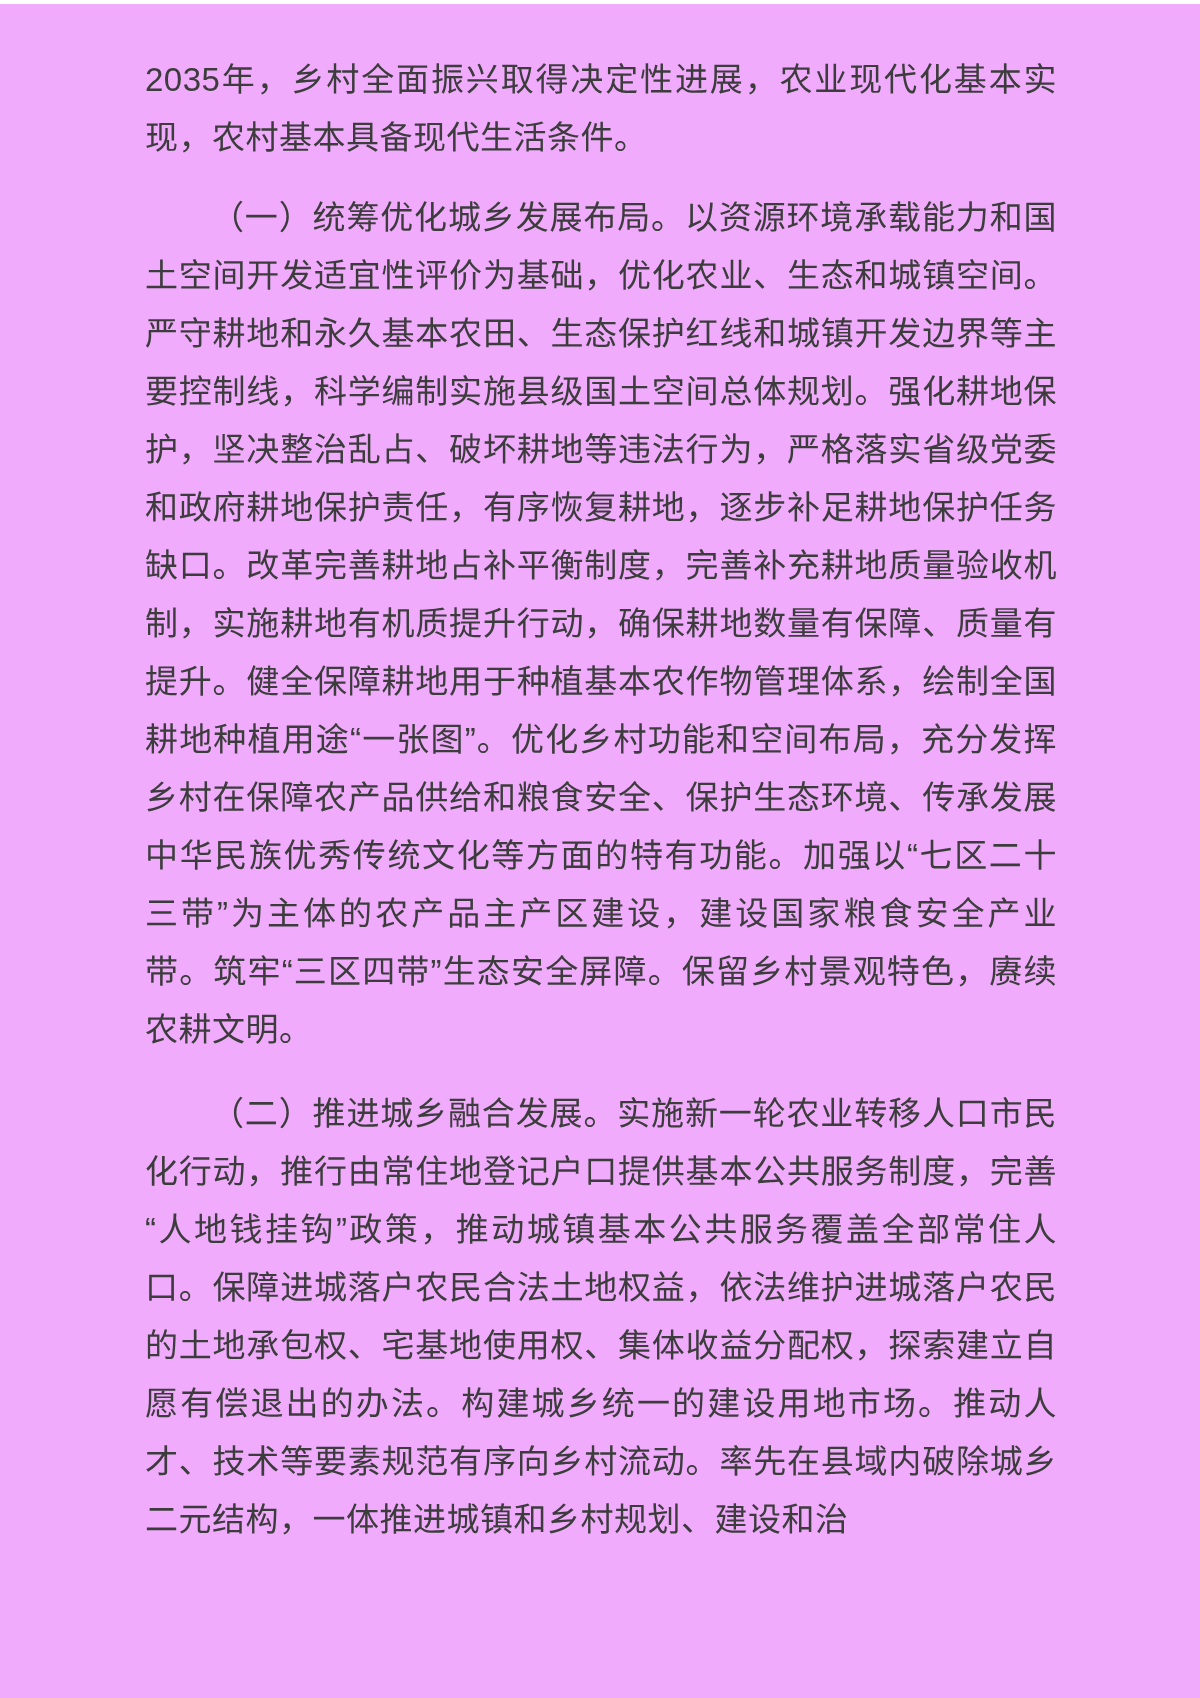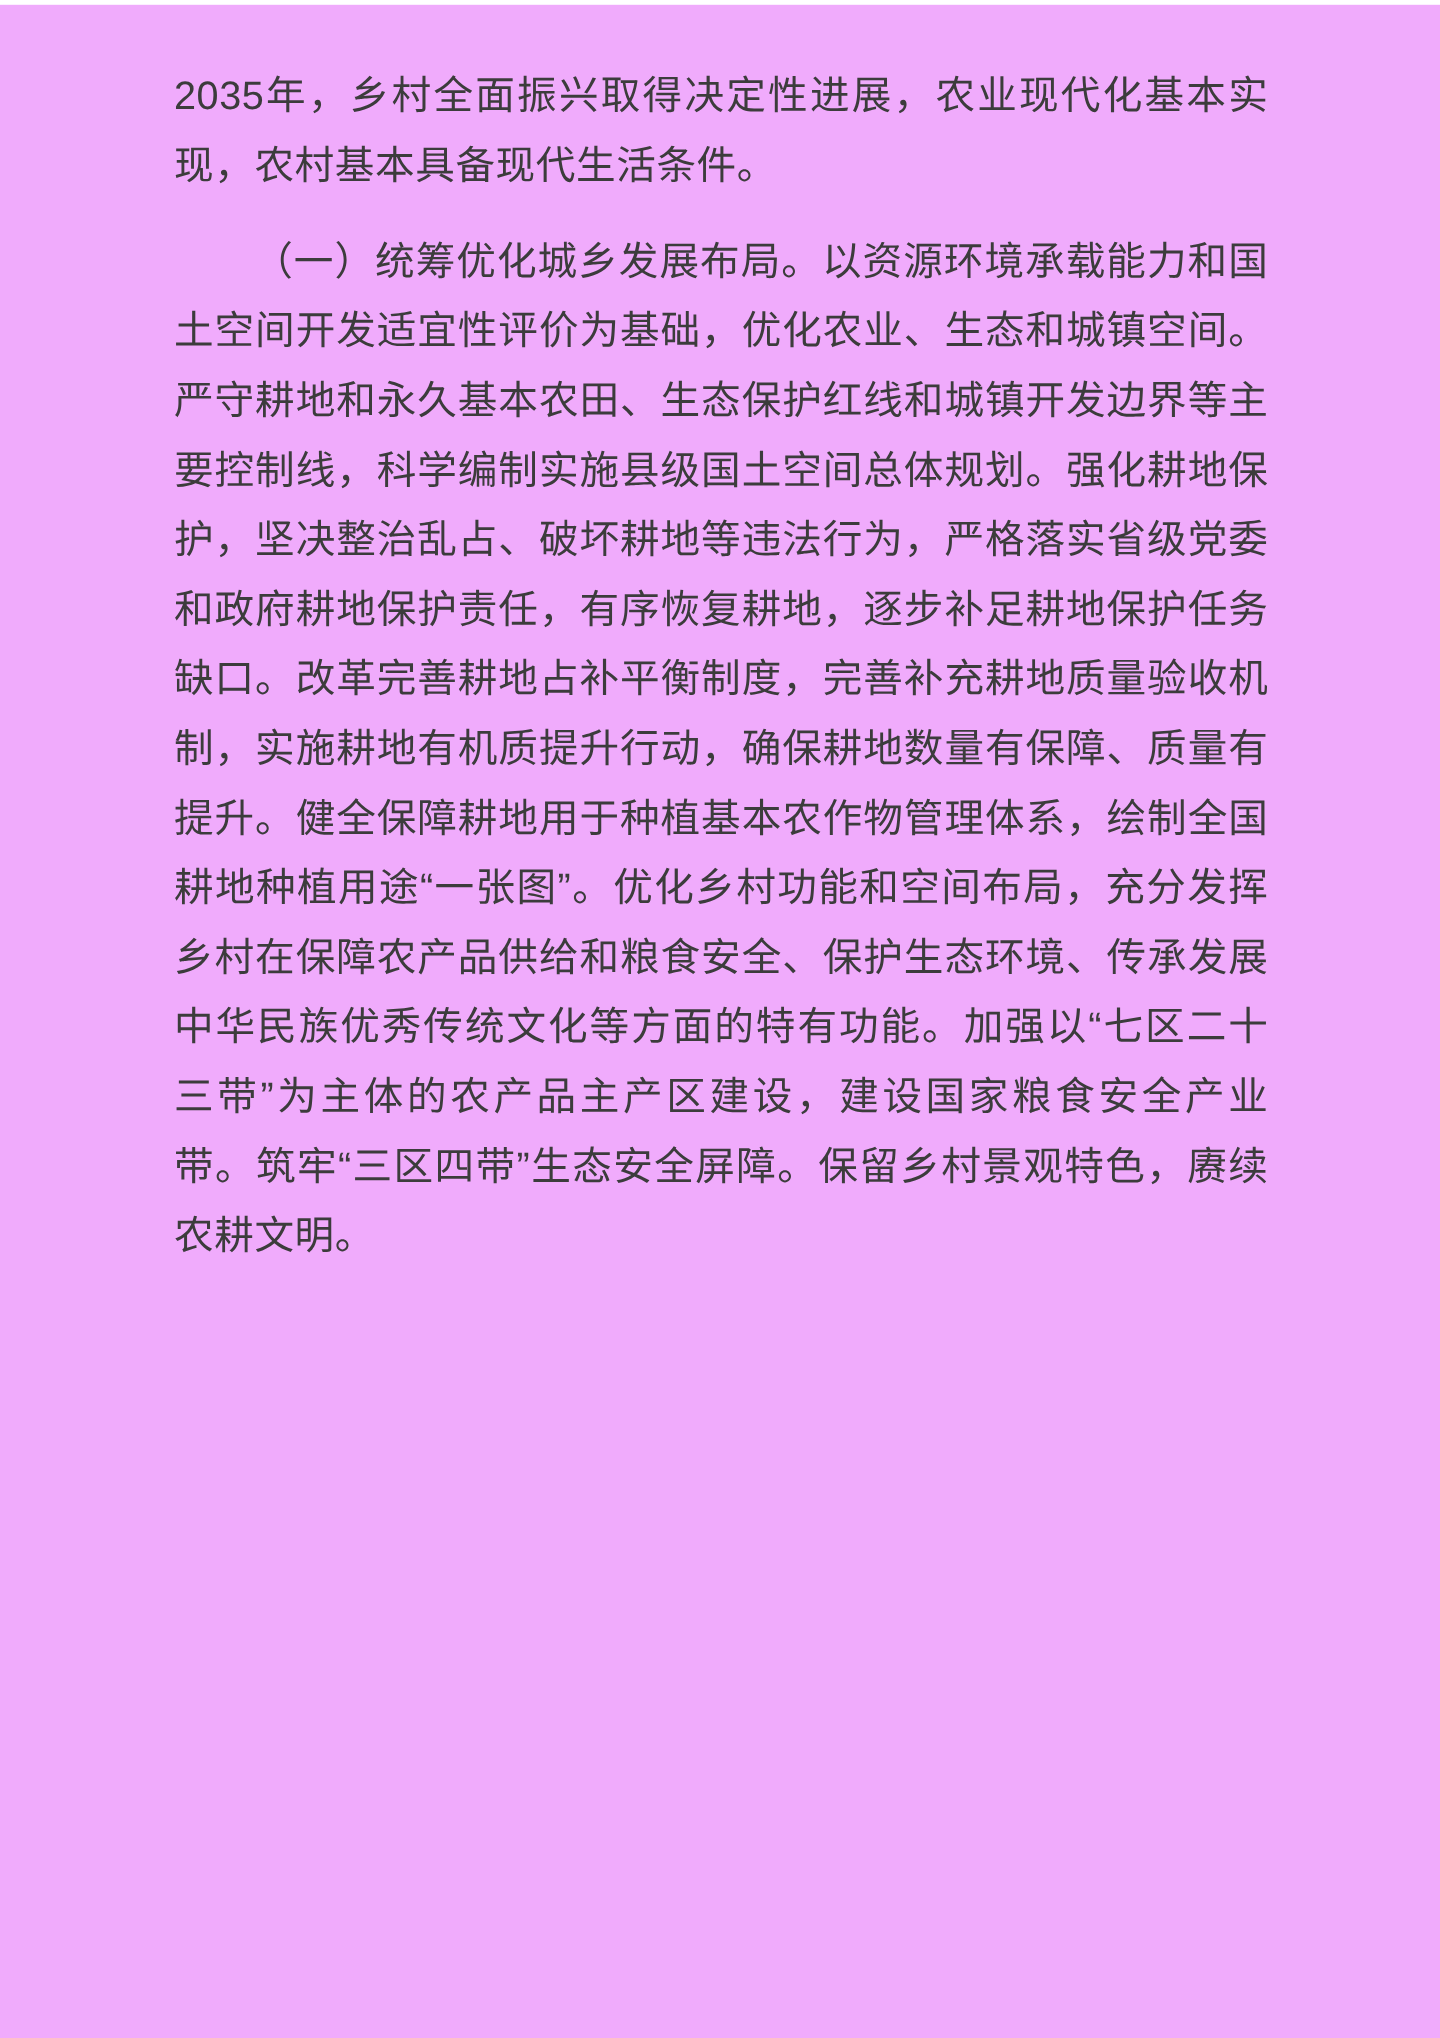--- a/index.html
+++ b/index.html
@@ -44,14 +44,15 @@
 </head>
 <body>
 
 <div class="page">
 
   <p class="body-para">2035年，乡村全面振兴取得决定性进展，农业现代化基本实现，农村基本具备现代生活条件。</p>
 
 
   <p class="body-para indented">（一）统筹优化城乡发展布局。以资源环境承载能力和国土空间开发适宜性评价为基础，优化农业、生态和城镇空间。严守耕地和永久基本农田、生态保护红线和城镇开发边界等主要控制线，科学编制实施县级国土空间总体规划。强化耕地保护，坚决整治乱占、破坏耕地等违法行为，严格落实省级党委和政府耕地保护责任，有序恢复耕地，逐步补足耕地保护任务缺口。改革完善耕地占补平衡制度，完善补充耕地质量验收机制，实施耕地有机质提升行动，确保耕地数量有保障、质量有提升。健全保障耕地用于种植基本农作物管理体系，绘制全国耕地种植用途“一张图”。优化乡村功能和空间布局，充分发挥乡村在保障农产品供给和粮食安全、保护生态环境、传承发展中华民族优秀传统文化等方面的特有功能。加强以“七区二十三带”为主体的农产品主产区建设，建设国家粮食安全产业带。筑牢“三区四带”生态安全屏障。保留乡村景观特色，赓续农耕文明。</p>
 
+  <p class="body-para indented">（二）推进城乡融合发展。实施新一轮农业转移人口市民化行动，推行由常住地登记户口提供基本公共服务制度，完善“人地钱挂钩”政策，推动城镇基本公共服务覆盖全部常住人口。保障进城落户农民合法土地权益，依法维护进城落户农民的土地承包权、宅基地使用权、集体收益分配权，探索建立自愿有偿退出的办法。构建城乡统一的建设用地市场。推动人才、技术等要素规范有序向乡村流动。率先在县域内破除城乡二元结构，一体推进城镇和乡村规划、建设和治</p>
 
 </div>
 
 </body></html>

